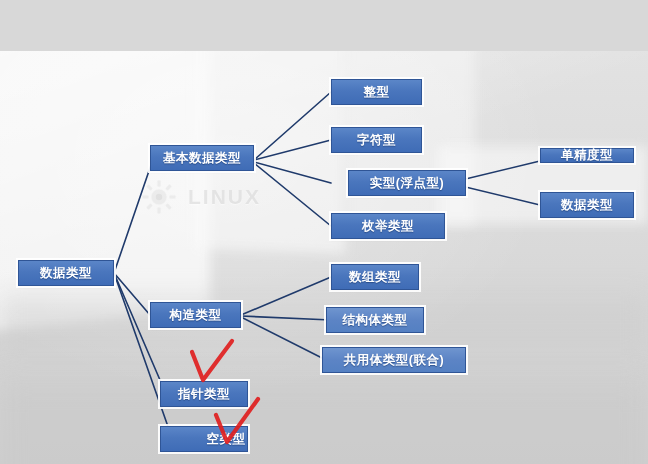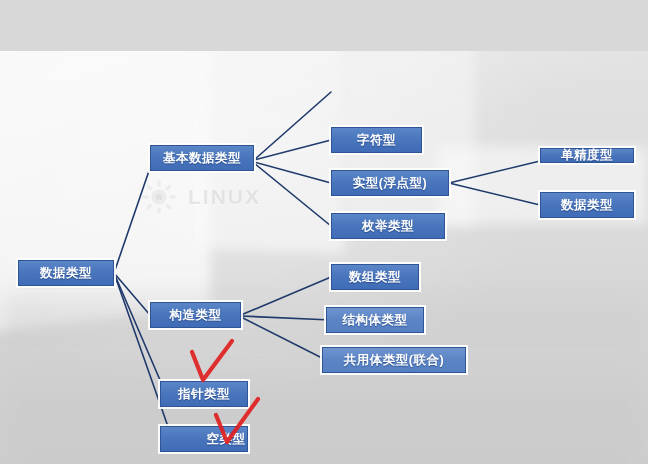--- a/index.html
+++ b/index.html
@@ -187,26 +187,29 @@
   </svg>
 
   <div class="node" style="left:18px; top:260px; width:96px; height:26px;">
     <span>数据类型</span>
   </div>
 
   <div class="node" style="left:150px; top:145px; width:104px; height:26px;">
     <span>基本数据类型</span>
   </div>
 
+  <div class="node" style="left:331px; top:79px; width:91px; height:26px;">
+    <span>整型</span>
+  </div>
 
   <div class="node" style="left:331px; top:127px; width:91px; height:26px;">
     <span>字符型</span>
   </div>
 
-  <div class="node" style="left:331px; top:170px; width:118px; height:26px;">
+  <div class="node" style="left:348px; top:170px; width:118px; height:26px;">
     <span>实型(浮点型)</span>
   </div>
 
   <div class="node" style="left:331px; top:213px; width:114px; height:26px;text-align:center;">
     <span>枚举类型</span>
   </div>
 
   <div class="node" style="left:540px; top:148px; width:94px; height:15px;">
     <span>单精度型</span>
   </div>

